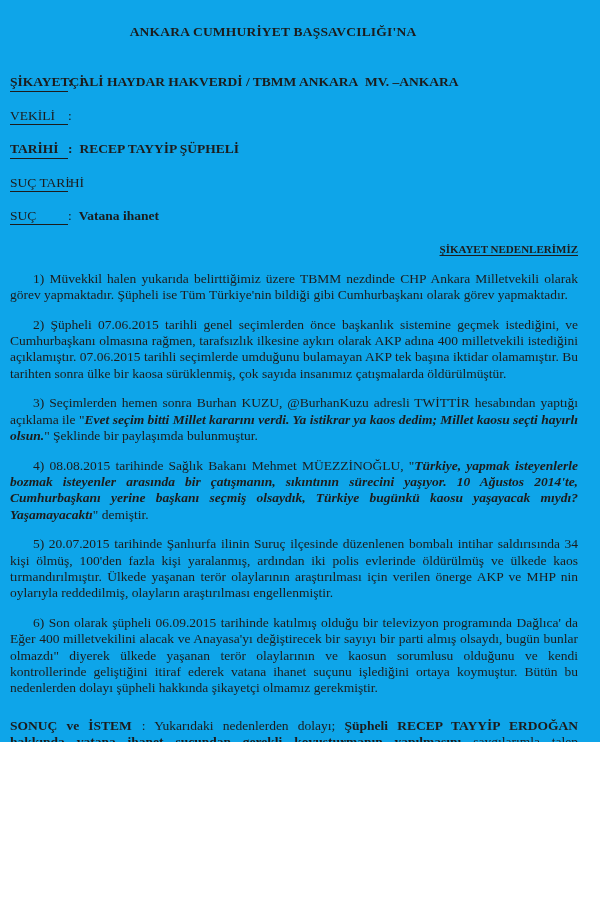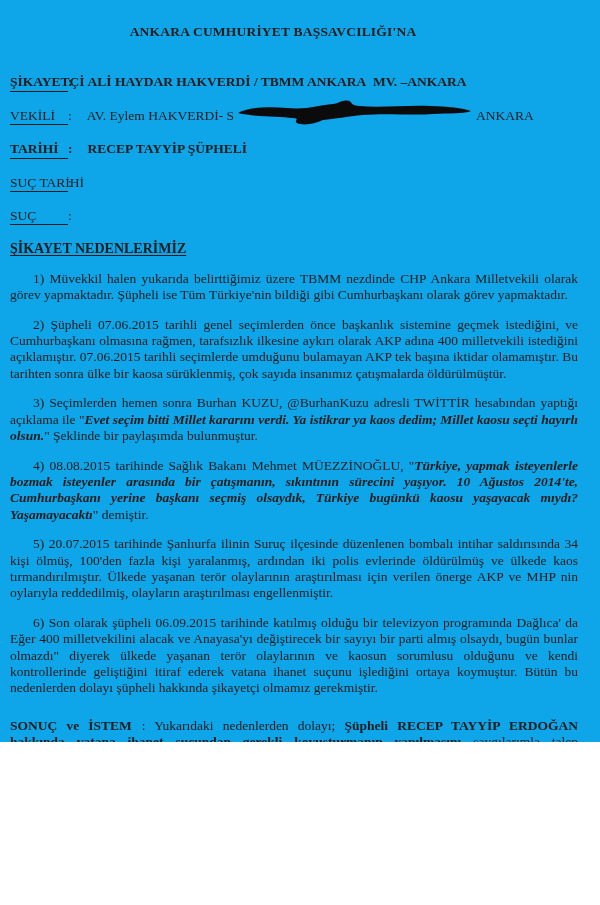--- a/index.html
+++ b/index.html
@@ -24,27 +24,28 @@
     font-weight:bold;
     letter-spacing:.2px;
   }
   .field-row{display:flex;margin-bottom:16px;align-items:flex-start;}
   .field-label{
     flex:none;width:58px;
     border-bottom:1.3px solid #1c1c1c;
     white-space:nowrap;
   }
   .field-colon{flex:none;padding-right:7px;}
-  .field-value{flex:1;margin-left:8px;}
+  .field-value{flex:1;}
   .section-heading{
     margin:0 0 13px 0;
-    font-size:14px;
+    font-size:11px;
     font-weight:bold;
     text-decoration:underline;
     text-underline-offset:2px;
+    text-align:right;
   }
   .para{
     margin:13px 0 12px 0;
     text-align:justify;
     text-indent:23px;
   }
   .conclusion{
     margin:21px 0 0 0;
     text-align:justify;
     font-family:Liberation Serif, serif;
@@ -79,40 +80,38 @@
       <div class="field-row">
         <span class="field-label b">ŞİKAYETÇİ</span>
         <span class="field-colon b">:</span>
         <div class="field-value">
           <div class="b">ALİ HAYDAR HAKVERDİ / TBMM ANKARA&nbsp; MV. –ANKARA</div>
         </div>
       </div>
       <div class="field-row">
         <span class="field-label">VEKİLİ</span>
         <span class="field-colon">:</span>
-        <div class="field-value">
-          <div><span>AV. Eylem HAKVERDİ- S</span><span class="redaction-wrap"><svg viewBox="0 0 238 30" xmlns="http://www.w3.org/2000/svg">
-                <path fill="#0b0b0b" d="M3 16 C12 11 30 9 52 11 C72 13 84 8 98 7 C104 6.5 106 3 112 3.5 C118 4 114 8 124 9 C146 11 170 8 196 9 C212 9.5 228 11 236 14 C230 17 214 16 198 17 C178 18.5 150 16 128 18 C112 19.5 100 22 88 23 C80 27 68 29 62 26 C58 23.5 66 22 58 21 C44 19.5 20 20 3 16 Z"></path>
-              </svg></span><span>ANKARA</span></div>
-        </div>
       </div>
       <div class="field-row">
         <span class="field-label b">TARİHİ</span>
         <span class="field-colon b">:</span>
         <div class="field-value">
           <div class="b">RECEP TAYYİP ŞÜPHELİ</div>
         </div>
       </div>
       <div class="field-row">
         <span class="field-label">SUÇ TARİHİ</span>
         <span class="field-colon">:</span>
       </div>
       <div class="field-row">
         <span class="field-label">SUÇ</span>
         <span class="field-colon">:</span>
+        <div class="field-value">
+          <div class="b">Vatana ihanet</div>
+        </div>
       </div>
     </div>
 
   <h2 class="section-heading">ŞİKAYET NEDENLERİMİZ</h2>
 
   <div id="paragraphs">
       <p class="para"><span>1) Müvekkil halen yukarıda belirttiğimiz üzere TBMM nezdinde CHP Ankara Milletvekili olarak görev yapmaktadır. Şüpheli ise Tüm Türkiye'nin bildiği gibi Cumhurbaşkanı olarak görev yapmaktadır.</span></p>
       <p class="para"><span>2) Şüpheli 07.06.2015 tarihli genel seçimlerden önce başkanlık sistemine geçmek istediğini, ve Cumhurbaşkanı olmasına rağmen, tarafsızlık ilkesine aykırı olarak AKP adına 400 milletvekili istediğini açıklamıştır. 07.06.2015 tarihli seçimlerde umduğunu bulamayan AKP tek başına iktidar olamamıştır. Bu tarihten sonra ülke bir kaosa sürüklenmiş, çok sayıda insanımız çatışmalarda öldürülmüştür.</span></p>
       <p class="para"><span>3) Seçimlerden hemen sonra Burhan KUZU, @BurhanKuzu adresli TWİTTİR hesabından yaptığı açıklama ile "</span><span class="bi">Evet seçim bitti Millet kararını verdi. Ya istikrar ya kaos dedim; Millet kaosu seçti hayırlı olsun.</span><span>" Şeklinde bir paylaşımda bulunmuştur.</span></p>
       <p class="para"><span>4) 08.08.2015 tarihinde Sağlık Bakanı Mehmet MÜEZZİNOĞLU, "</span><span class="bi">Türkiye, yapmak isteyenlerle bozmak isteyenler arasında bir çatışmanın, sıkıntının sürecini yaşıyor. 10 Ağustos 2014'te, Cumhurbaşkanı yerine başkanı seçmiş olsaydık, Türkiye bugünkü kaosu yaşayacak mıydı? Yaşamayacaktı</span><span>" demiştir.</span></p>

